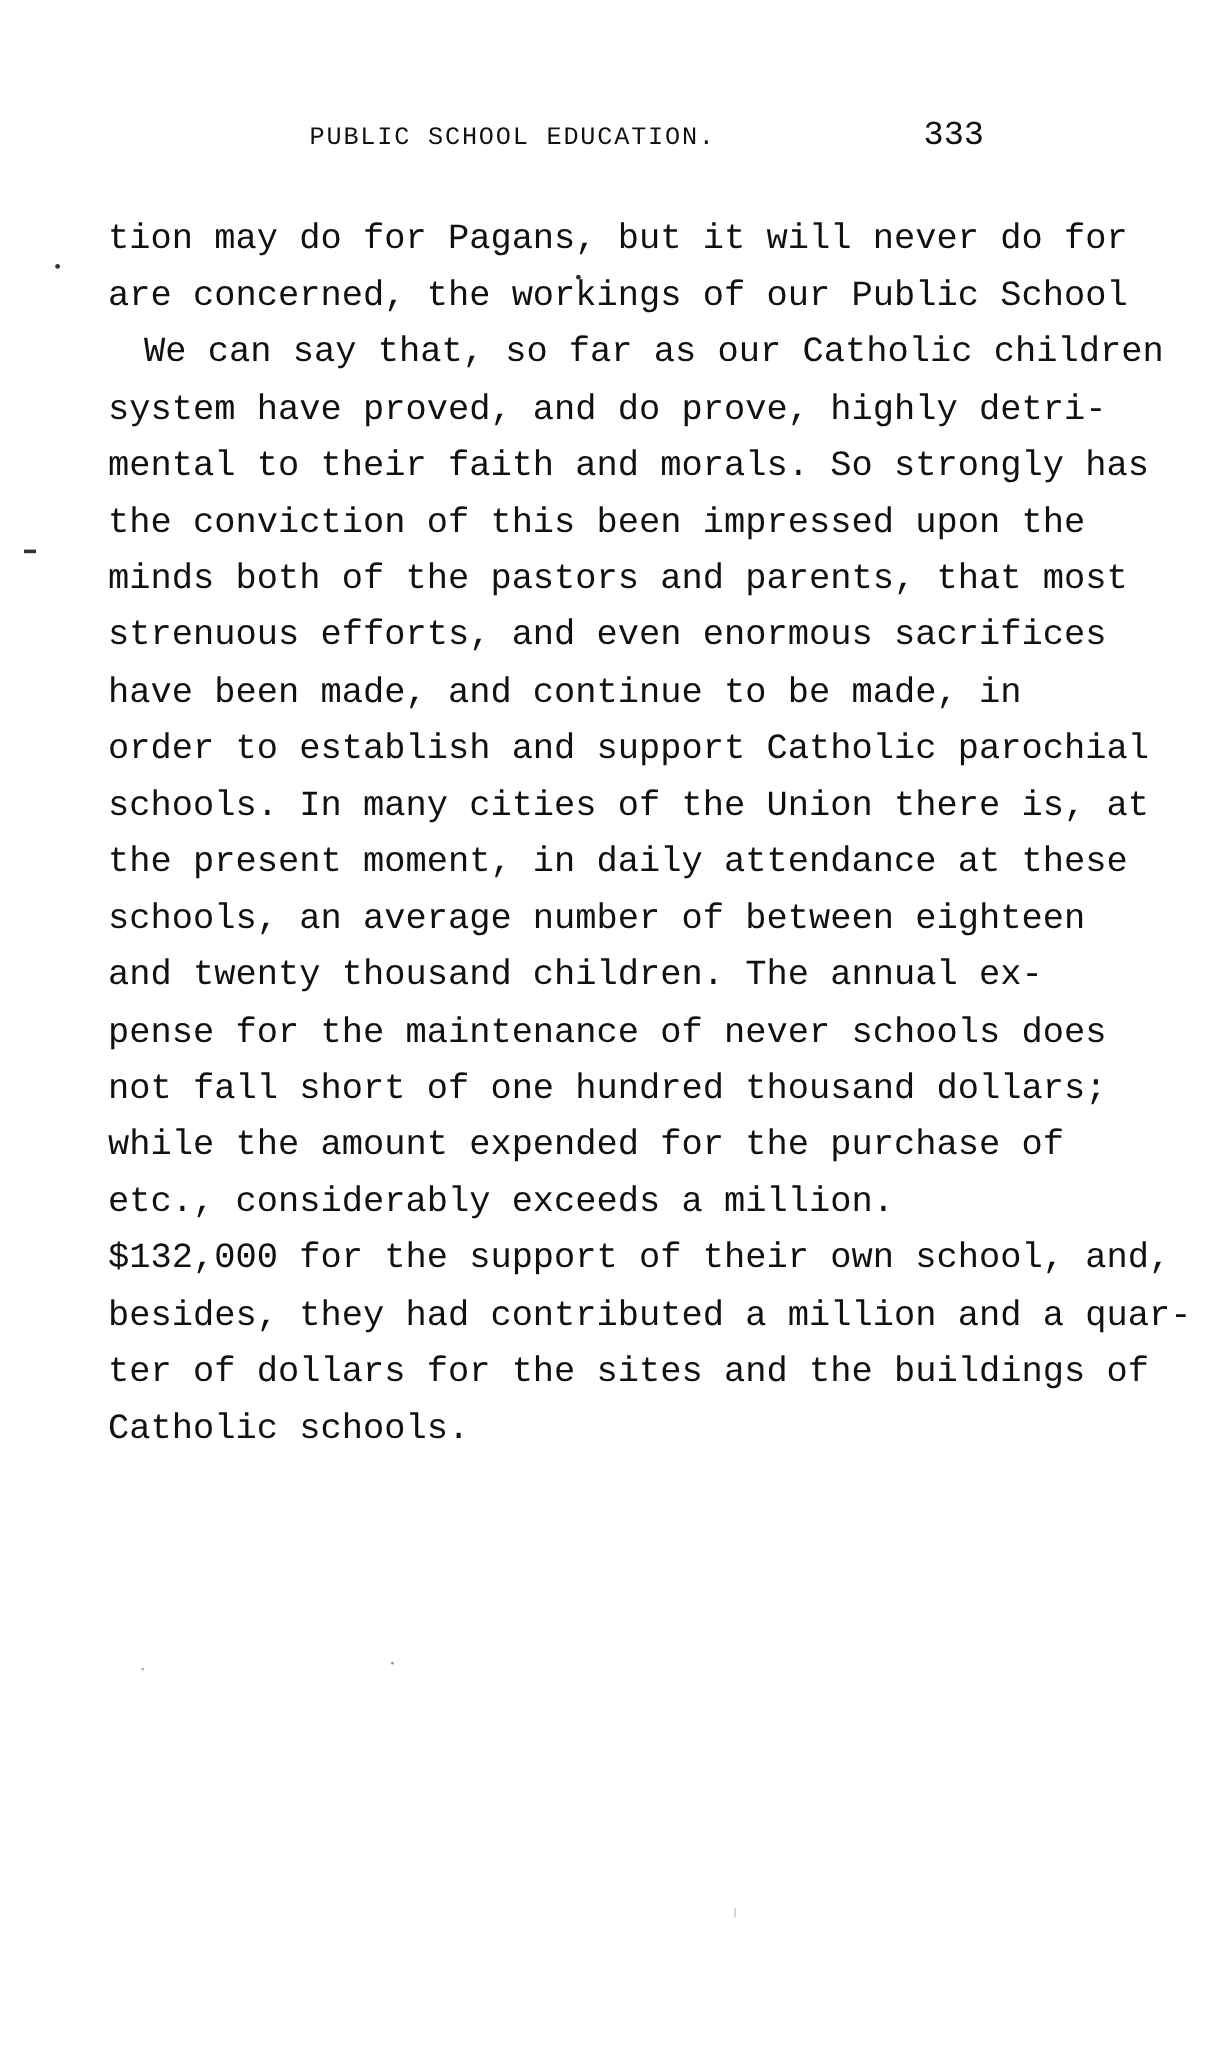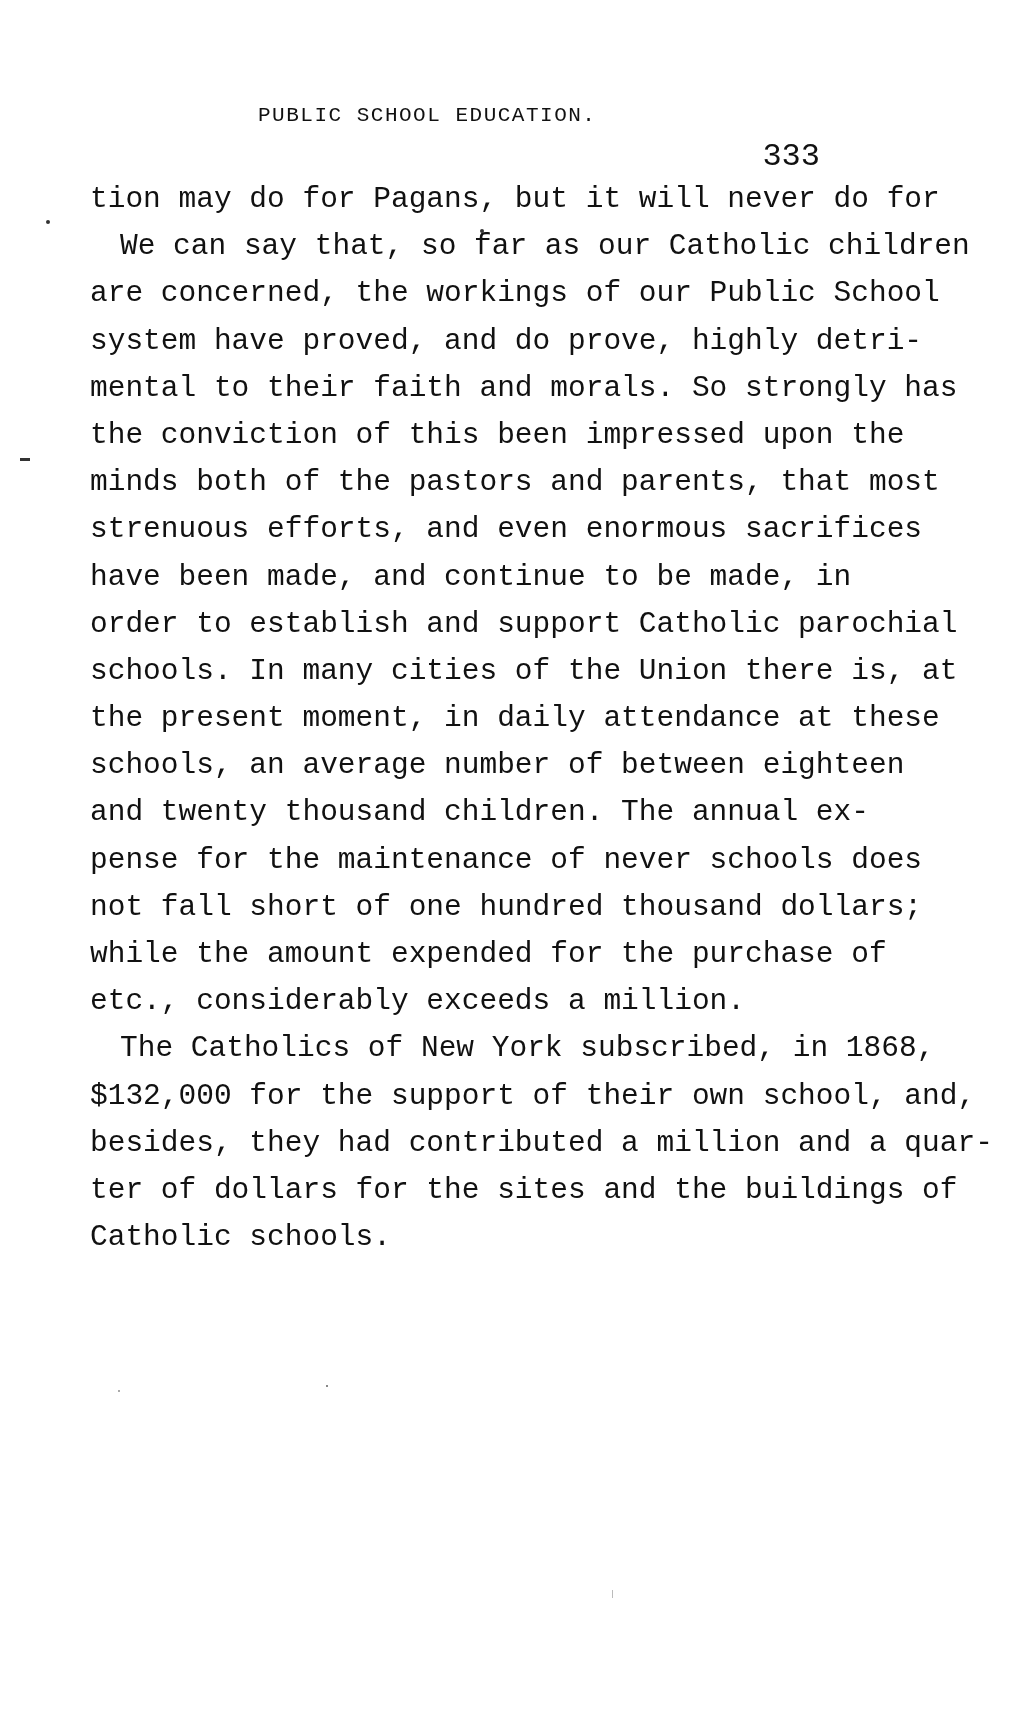--- a/index.html
+++ b/index.html
@@ -32,22 +32,21 @@
     left: 168px;
     top: 6px;
     font-size: 21px;
     letter-spacing: 1.5px;
     font-weight: normal;
   }
   .folio {
     position: absolute;
     right: 0;
     top: 0;
-    font-size: 32px;
-    margin-top: 40px;
+    font-size: 28px;
   }
   .body-text {
     position: absolute;
     left: 90px;
     top: 176px;
     width: 730px;
   }
   .line {
     height: 47.2px;
     line-height: 47.2px;
@@ -72,38 +71,37 @@
 
 <div class="page">
 
   <div class="running-head">
     <span class="running-title">PUBLIC SCHOOL EDUCATION.</span>
     <span class="folio">333</span>
   </div>
 
   <div class="body-text">
     <div class="line">tion may do for Pagans, but it will never do for</div>
+    <div class="line">are concerned, the workings of our Public School</div>
     <div class="line indent">We can say that, so far as our Catholic children</div>
-    <div class="line">are concerned, the workings of our Public School</div>
     <div class="line">system have proved, and do prove, highly detri-</div>
     <div class="line">mental to their faith and morals.  So strongly has</div>
     <div class="line">the conviction of this been impressed upon the</div>
     <div class="line">minds both of the pastors and parents, that most</div>
     <div class="line">strenuous efforts, and even enormous sacrifices</div>
     <div class="line">have been made, and continue to be made, in</div>
     <div class="line">order to establish and support Catholic parochial</div>
     <div class="line">schools.  In many cities of the Union there is, at</div>
     <div class="line">the present moment, in daily attendance at these</div>
     <div class="line">schools, an average number of between eighteen</div>
     <div class="line">and twenty thousand children.  The annual ex-</div>
     <div class="line">pense for the maintenance of never schools does</div>
     <div class="line">not fall short of one hundred thousand dollars;</div>
     <div class="line">while the amount expended for the purchase of</div>
     <div class="line last">etc., considerably exceeds a million.</div>
-    <div class="line indent">The Catholics of New York subscribed, in 1868,</div>
     <div class="line">$132,000 for the support of their own school, and,</div>
     <div class="line">besides, they had contributed a million and a quar-</div>
     <div class="line">ter of dollars for the sites and the buildings of</div>
     <div class="line last">Catholic schools.</div>
   </div>
 
   <div class="mark" style="left:46px;top:220px;width:4px;height:4px;border-radius:2px;"></div>
   <div class="mark" style="left:480px;top:229px;width:4px;height:4px;border-radius:2px;"></div>
   <div class="mark" style="left:20px;top:458px;width:10px;height:3px;"></div>
   <div class="mark" style="left:326px;top:1385px;width:2px;height:2px;background:#888;"></div>

